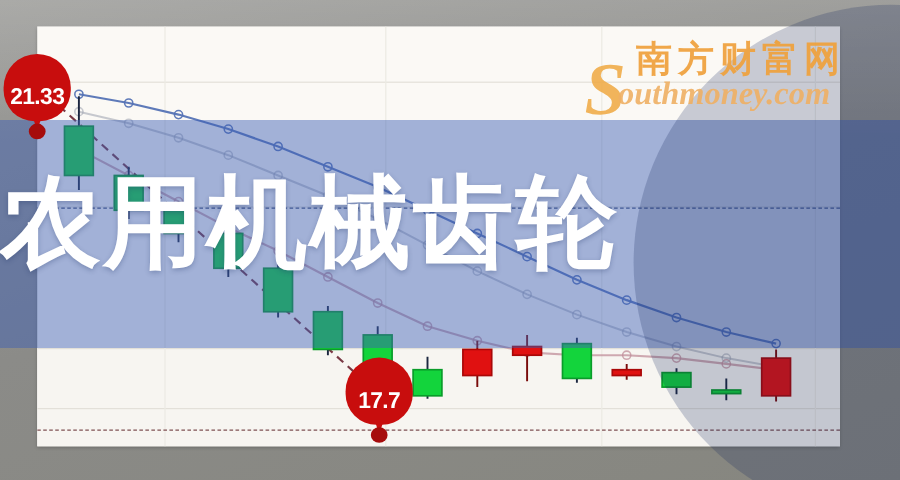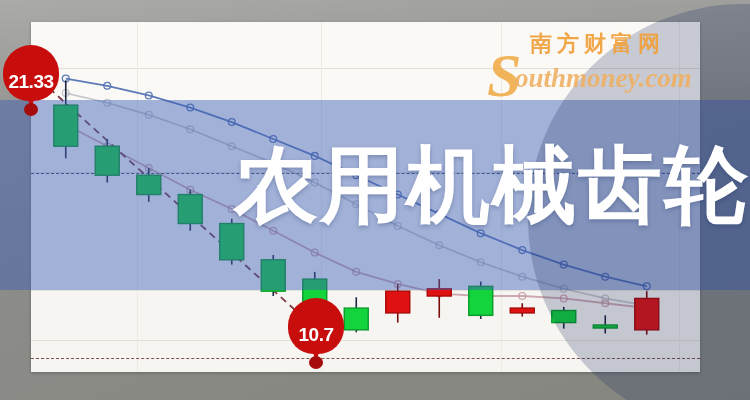--- a/index.html
+++ b/index.html
@@ -38,30 +38,30 @@
   
   svg.chart{position:absolute;left:0;top:0;width:669px;height:350px;overflow:visible;}
 
   
   .blue-band{position:absolute;left:0;top:100px;width:750px;height:190px;
      background:rgba(62,96,180,.47);pointer-events:none;}
   .blue-circle{position:absolute;left:528px;top:-96px;width:430px;height:430px;
      border-radius:50%;background:rgba(20,38,92,.22);pointer-events:none;}
 
   
-  .title{position:absolute;left:0;top:138px;width:750px;text-align:right;
+  .title{position:absolute;left:0;top:138px;width:750px;text-align:left;
      color:#ffffff;font-weight:700;font-size:84px;line-height:94px;
      letter-spacing:2px;white-space:nowrap;
      font-family:"DejaVu Sans","Liberation Sans",sans-serif;
      text-shadow:0 2px 4px rgba(30,50,100,.30);pointer-events:none;}
 
   
   .watermark{position:absolute;left:487px;top:27px;width:240px;height:82px;
      pointer-events:none;}
-  .wm-cn{position:absolute;left:43px;top:2px;font-size:22px;font-weight:700;
+  .wm-cn{position:absolute;left:43px;top:2px;font-size:30px;font-weight:700;
      color:#f0a13c;letter-spacing:5px;white-space:nowrap;
      font-family:"DejaVu Sans","Liberation Sans",sans-serif;opacity:.92;}
   .wm-en{position:absolute;left:28px;top:36px;font-size:27px;
      font-style:italic;font-weight:700;color:#efb064;letter-spacing:0px;
      white-space:nowrap;font-family:"Liberation Serif","DejaVu Serif",serif;opacity:.9;}
   .wm-s{position:absolute;left:0px;top:17px;font-size:62px;font-style:italic;
      font-weight:700;color:#f0a941;line-height:62px;
      font-family:"Liberation Serif","DejaVu Serif",serif;opacity:.85;}
 
   
@@ -214,16 +214,16 @@
     <div class="tail"></div>
     <div class="bubble"></div>
     <div class="knot"></div>
     <div class="blabel">21.33</div>
   </div>
 
   <div class="balloon" id="balloon-low" style="left:288px;top:298px">
     <div class="tail"></div>
     <div class="bubble"></div>
     <div class="knot"></div>
-    <div class="blabel">10.7</div>
+    <div class="blabel">17.7</div>
   </div>
 
 </div>
 
 </body></html>

